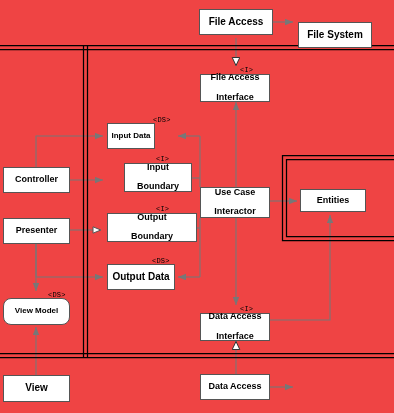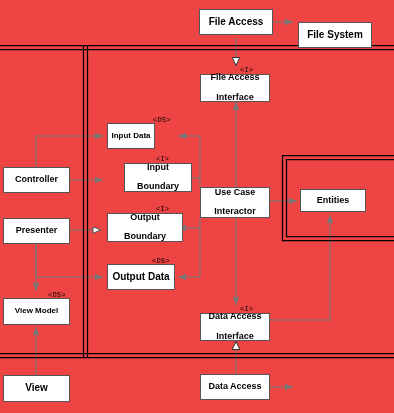--- a/index.html
+++ b/index.html
@@ -117,34 +117,34 @@
       <span>Input</span><br>
       <span>Boundary</span>
     </span>
   </div>
   <div class="stereo" style="left:156px;top:155px;">&lt;I&gt;</div>
 
   <div class="node" style="left:3px;top:218px;width:67px;height:26px;font-size:9px;">
     <span>Presenter</span>
   </div>
 
-  <div class="node" style="left:107px;top:213px;width:76px;height:29px;font-size:9px;">
+  <div class="node" style="left:107px;top:213px;width:90px;height:29px;font-size:9px;">
     <span>
       <span>Output</span><br>
       <span>Boundary</span>
     </span>
   </div>
   <div class="stereo" style="left:156px;top:205px;">&lt;I&gt;</div>
 
   <div class="node" style="left:107px;top:264px;width:68px;height:26px;font-size:10px;">
     <span>Output Data</span>
   </div>
   <div class="stereo" style="left:152px;top:257px;">&lt;DS&gt;</div>
 
-  <div class="node" style="left:3px;top:298px;width:67px;height:27px;font-size:8px;">
+  <div class="node" style="left:3px;top:298px;width:67px;height:27px;font-size:8px;border-radius:8px;">
     <span>View Model</span>
   </div>
   <div class="stereo" style="left:48px;top:291px;">&lt;DS&gt;</div>
 
   <div class="node" style="left:3px;top:375px;width:67px;height:27px;font-size:10px;">
     <span>View</span>
   </div>
 
   <div class="node" style="left:200px;top:187px;width:70px;height:31px;font-size:9px;">
     <span>

